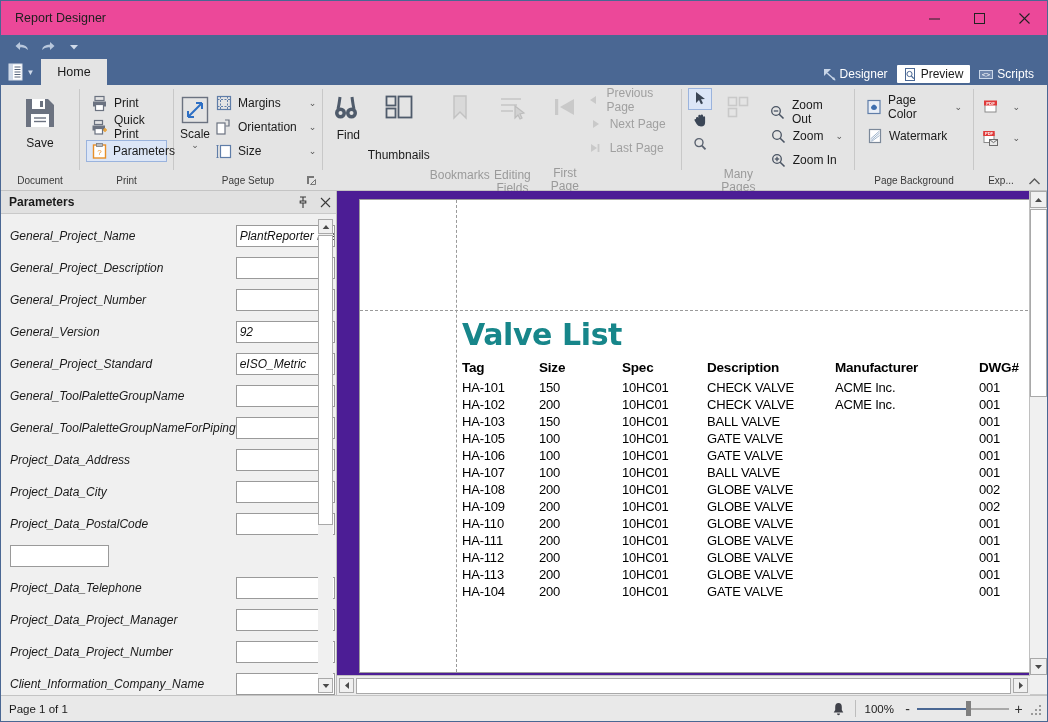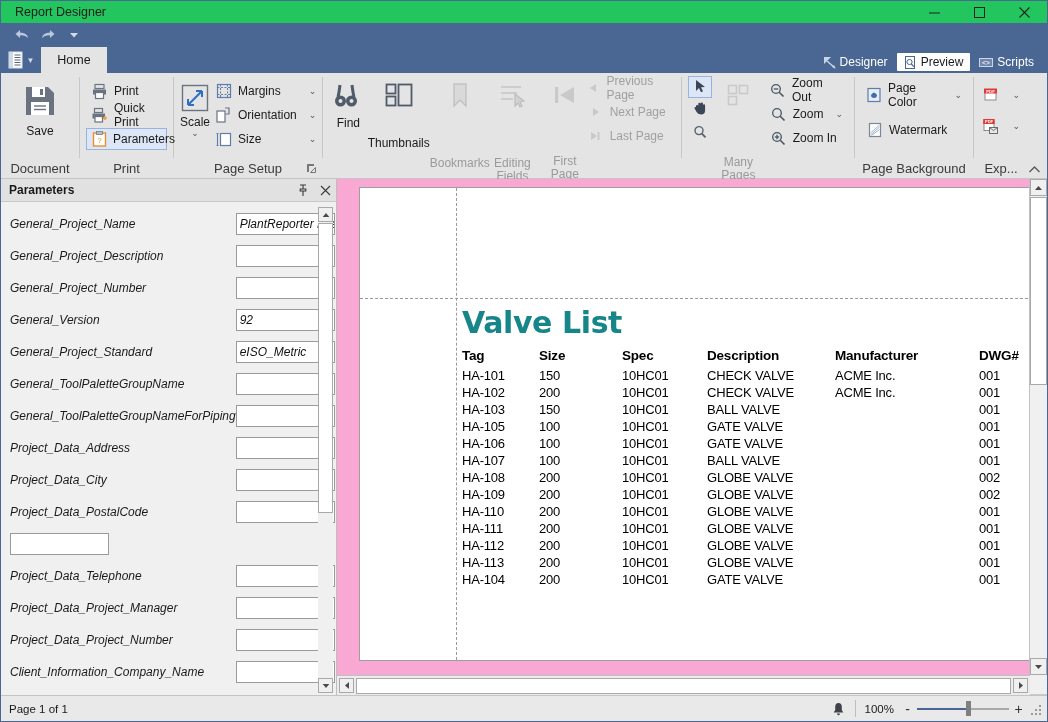--- a/index.html
+++ b/index.html
@@ -6,21 +6,21 @@
   body{
     width:1048px;height:722px;overflow:hidden;
     font-family:"Liberation Sans",sans-serif;
     font-size:12px;color:#1a1a1a;background:#ffffff;
     -webkit-font-smoothing:antialiased;
   }
   .app{position:relative;width:1048px;height:722px;box-sizing:border-box;
        border:1px solid #4a6793;background:#f0f0f0;display:flex;flex-direction:column;}
 
   
-  .titlebar{height:22px;background:#22c55e;display:flex;align-items:center;flex:0 0 auto;}
+  .titlebar{height:34px;background:#ec4899;display:flex;align-items:center;flex:0 0 auto;}
   .titlebar .title{margin-left:14px;font-size:12.5px;color:#202020;}
   .titlebar .spacer{flex:1;}
   .wbtn{width:45px;height:33px;display:flex;align-items:center;justify-content:center;
         color:#222;font-size:13px;}
   .wbtn svg{display:block;}
 
   
   .qat{height:24px;background:#4a6793;display:flex;align-items:center;padding-left:8px;flex:0 0 auto;}
   .qat .qicon{width:26px;height:22px;display:flex;align-items:center;justify-content:center;}
   .qat .qicon svg{display:block;}
@@ -33,21 +33,21 @@
   .tabstrip .rightviews{position:absolute;right:6px;bottom:2px;display:flex;align-items:center;gap:2px;}
   .viewbtn{display:flex;align-items:center;gap:4px;padding:2px 7px;font-size:12px;color:#fff;border-radius:1px;}
   .viewbtn.active{background:#ffffff;color:#1a1a1a;}
   .viewbtn svg{display:block;}
 
   
   .ribbon{height:105px;background:#e4e4e4;display:flex;position:relative;flex:0 0 auto;
           border-bottom:1px solid #c4c4c4;}
   .rgroup{display:flex;flex-direction:column;height:105px;position:relative;}
   .rgroup .gbody{flex:1;display:flex;align-items:flex-start;padding:4px 6px 0 6px;}
-  .rgroup .glabel{height:18px;line-height:18px;text-align:center;font-size:13px;color:#3a3a3a;
+  .rgroup .glabel{height:18px;line-height:18px;text-align:center;font-size:10px;color:#3a3a3a;
                   position:relative;}
   .gsep{width:1px;background:#c8c8c8;margin:4px 0 20px 0;}
   .dialog-launcher{position:absolute;right:5px;bottom:2px;color:#6a6a6a;font-size:9px;}
 
   .bigbtn{width:72px;display:flex;flex-direction:column;align-items:center;gap:3px;padding-top:6px;
           font-size:12px;color:#1a1a1a;}
   .bigbtn .lbl{text-align:center;line-height:13px;}
   .bigbtn.disabled{color:#9a9a9a;gap:43px;}
 
   .smallcol{display:flex;flex-direction:column;gap:2px;padding-top:3px;}
@@ -83,21 +83,21 @@
   .pscroll{position:absolute;right:3px;top:5px;width:15px;bottom:2px;background:#f0f0f0;}
   .pscroll .arr{width:15px;height:15px;background:#f0f0f0;border:1px solid #a9a9a9;box-sizing:border-box;
                 display:flex;align-items:center;justify-content:center;}
   .pscroll .thumb{position:absolute;left:0;right:0;top:16px;height:290px;background:#fff;
                   border:1px solid #a9a9a9;box-sizing:border-box;}
   .pscroll .arr.bot{position:absolute;bottom:0;left:0;}
 
   
   .preview{flex:1;display:flex;flex-direction:column;min-width:0;background:#c9c9c9;}
   .preview-inner{flex:1;display:flex;min-height:0;}
-  .docarea{flex:1;position:relative;overflow:hidden;background:#f9a8d4;}
+  .docarea{flex:1;position:relative;overflow:hidden;background:#4c1d95;}
   .page{position:absolute;left:22px;top:8px;width:1000px;height:474px;background:#fff;
         border:1px solid #9e9e9e;box-sizing:border-box;}
   .guide-v{position:absolute;left:96px;top:0;bottom:0;border-left:1px dashed #9a9a9a;}
   .guide-h{position:absolute;left:0;right:0;top:110px;border-top:1px dashed #9a9a9a;}
   .report{position:absolute;left:102px;top:118px;right:6px;}
   .rtitle{font-family:"DejaVu Sans",sans-serif;font-weight:bold;font-size:30px;color:#17868a;
           letter-spacing:-0.4px;line-height:34px;}
   .rtable{margin-top:8px;border-collapse:collapse;}
   .rtable th{font-family:"Liberation Sans",sans-serif;font-weight:bold;font-size:13.5px;color:#000;
              text-align:left;padding:0 0 4px 0;letter-spacing:-0.2px;}
@@ -472,21 +472,21 @@
           <span>
             <svg width="28" height="26" viewBox="0 0 28 26">
                 <rect x="4.5" y="1.5" width="8" height="8" fill="none" stroke="#c9c9c9" stroke-width="1.6"></rect>
                 <rect x="15.5" y="1.5" width="8" height="8" fill="none" stroke="#c9c9c9" stroke-width="1.6"></rect>
                 <rect x="4.5" y="12.5" width="8" height="8" fill="none" stroke="#c9c9c9" stroke-width="1.6"></rect>
               </svg>
           </span>
           <span class="lbl">Many Pages</span>
           <span style="color:#bdbdbd;font-size:9px;line-height:7px;">⌄</span>
         </div>
-        <div class="smallcol" style="flex:1;">
+        <div class="smallcol" style="flex:1;margin-top:10px;">
           <div class="smallbtn">
             <span class="ic">
               <svg width="15" height="15" viewBox="0 0 15 15">
                   <circle cx="6" cy="6" r="4.3" fill="none" stroke="#4a5463" stroke-width="1.3"></circle>
                   <line x1="9.2" y1="9.2" x2="13.5" y2="13.5" stroke="#4a5463" stroke-width="1.6"></line>
                   <line x1="3.8" y1="6" x2="8.2" y2="6" stroke="#4a5463" stroke-width="1.3"></line>
                 </svg>
             </span>
             <span>Zoom Out</span>
           </div>
@@ -512,21 +512,21 @@
             <span>Zoom In</span>
           </div>
         </div>
       </div>
       <div class="glabel">Zoom</div>
     </div>
     <div class="gsep"></div>
 
     <div class="rgroup" style="width:118px;">
       <div class="gbody" style="padding-top:8px;">
-        <div class="smallcol" style="width:100%;gap:13px;">
+        <div class="smallcol" style="width:100%;gap:7px;">
           <div class="smallbtn">
             <span class="ic">
               <svg width="16" height="16" viewBox="0 0 16 16">
                   <rect x="2" y="1.5" width="12" height="13" fill="#e8eef7" stroke="#5f7da8" stroke-width="1.2"></rect>
                   <path d="M5 8 Q8 3 11 8 Q11 11 8 11 Q5 11 5 8 Z" fill="#3f6fb0"></path>
                 </svg>
             </span>
             <span>Page Color</span>
             <span class="chev">⌄</span>
           </div>

